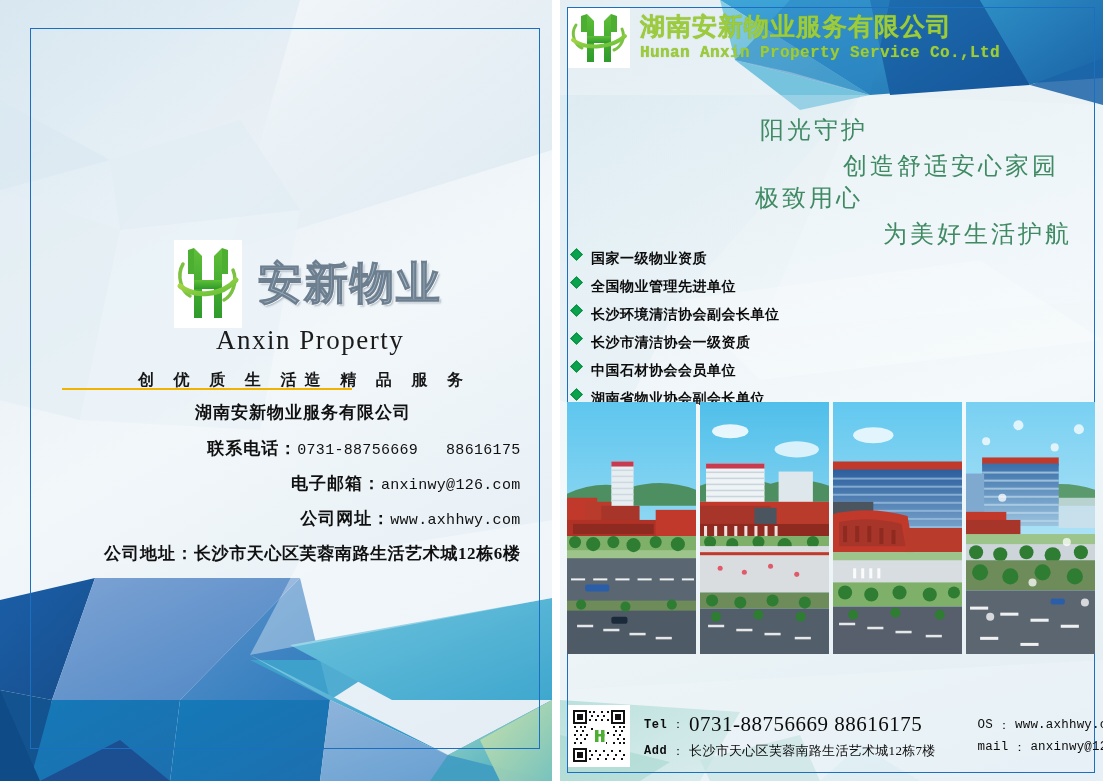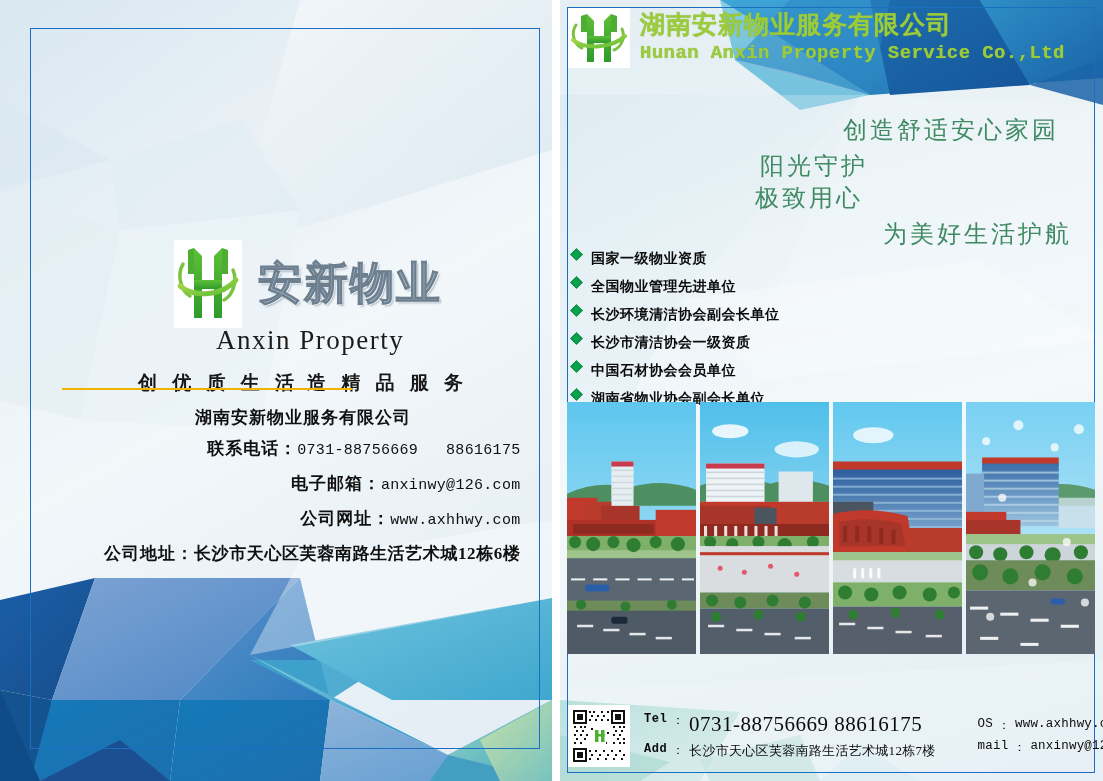--- a/index.html
+++ b/index.html
@@ -44,22 +44,22 @@
   .logo-en {
     font-family:"Liberation Serif", serif;
     font-size:27px; color:#1b1b1b; letter-spacing:1.5px;
     margin-left:86px; margin-top:-2px; line-height:1.1;
   }
   .slogan-row {
     display:flex; justify-content:space-between; width:330px;
     margin:14px 0 0 8px; position:relative;
   }
   .slogan-row span {
-    font-family:Liberation Sans, sans-serif;
-    font-size:19px; font-weight:bold; color:#171717; letter-spacing:5px;
+    font-family:Liberation Mono, monospace;
+    font-size:16px; font-weight:bold; color:#171717; letter-spacing:5px;
   }
   .slogan-underline {
     position:absolute; left:62px; top:388px; width:290px; height:2px;
     background:#f0b400; z-index:9;
   }
   .company-line {
     font-family:"Liberation Serif", serif;
     font-size:17px; font-weight:bold; color:#101010; letter-spacing:1px;
     text-align:center; width:330px; margin:10px 0 0 8px;
   }
@@ -95,21 +95,21 @@
     width:62px; height:60px; background:#ffffff; position:relative; flex:0 0 auto;
   }
   .rp-titles { margin-left:10px; }
   .rp-title-cn {
     font-family:"Liberation Serif", serif;
     font-size:25px; font-weight:bold; color:#9ccb3b; letter-spacing:1px;
     text-shadow:0 0 1px #7fb02a; line-height:1.15;
   }
   .rp-title-en {
     font-family:"Liberation Mono", monospace;
-    font-size:19px; font-weight:bold; color:#9ccb3b; letter-spacing:.4px;
+    font-size:16px; font-weight:bold; color:#9ccb3b; letter-spacing:.4px;
     text-shadow:0 0 1px #7fb02a; line-height:1.2; margin-top:2px;
   }
 
   
   .rp-slogans { position:absolute; left:0; top:112px; width:543px; z-index:8; }
   .rp-slogan {
     font-family:"Liberation Serif", serif;
     font-size:24px; color:#3f8a63; letter-spacing:3px; line-height:1.5;
     white-space:nowrap;
   }
@@ -144,21 +144,21 @@
   .rp-footer {
     position:absolute; left:8px; bottom:14px; width:527px; height:62px; z-index:9;
     display:flex; align-items:center;
   }
   .qr-box {
     width:62px; height:62px; background:#ffffff; position:relative; flex:0 0 auto;
     padding:3px;
   }
   .footer-col-a { margin-left:14px; }
   .footer-col-b { margin-left:42px; }
-  .f-line { display:flex; align-items:flex-start; white-space:nowrap; }
+  .f-line { display:flex; align-items:center; white-space:nowrap; }
   .f-key {
     font-family:"Liberation Mono", monospace;
     font-size:12px; font-weight:bold; color:#0b0b0b; letter-spacing:.5px;
   }
   .f-sep { font-family:"Liberation Mono", monospace; font-size:12px; color:#0b0b0b; margin:0 5px; }
   .f-big {
     font-family:"Liberation Serif", serif;
     font-size:21px; color:#0b0b0b; letter-spacing:.5px;
   }
   .f-cn {
@@ -388,22 +388,22 @@
           <path d="M5 32 C18 42 44 40 57 28" stroke="url(#hm2)" stroke-width="4" fill="none" stroke-linecap="round"></path>
         </svg>
       </div>
       <div class="rp-titles">
         <div class="rp-title-cn">湖南安新物业服务有限公司</div>
         <div class="rp-title-en">Hunan Anxin Property Service Co.,Ltd</div>
       </div>
     </div>
 
     <div class="rp-slogans">
+      <div class="rp-slogan sl-1">阳光守护</div>
       <div class="rp-slogan sl-2">创造舒适安心家园</div>
-      <div class="rp-slogan sl-1">阳光守护</div>
       <div class="rp-slogan sl-3">极致用心</div>
       <div class="rp-slogan sl-4">为美好生活护航</div>
     </div>
 
     <div class="rp-quals">
       <div class="qual-item">
         <span class="qual-diamond"></span>
         <span class="qual-text">国家一级物业资质</span>
       </div>
       <div class="qual-item">

